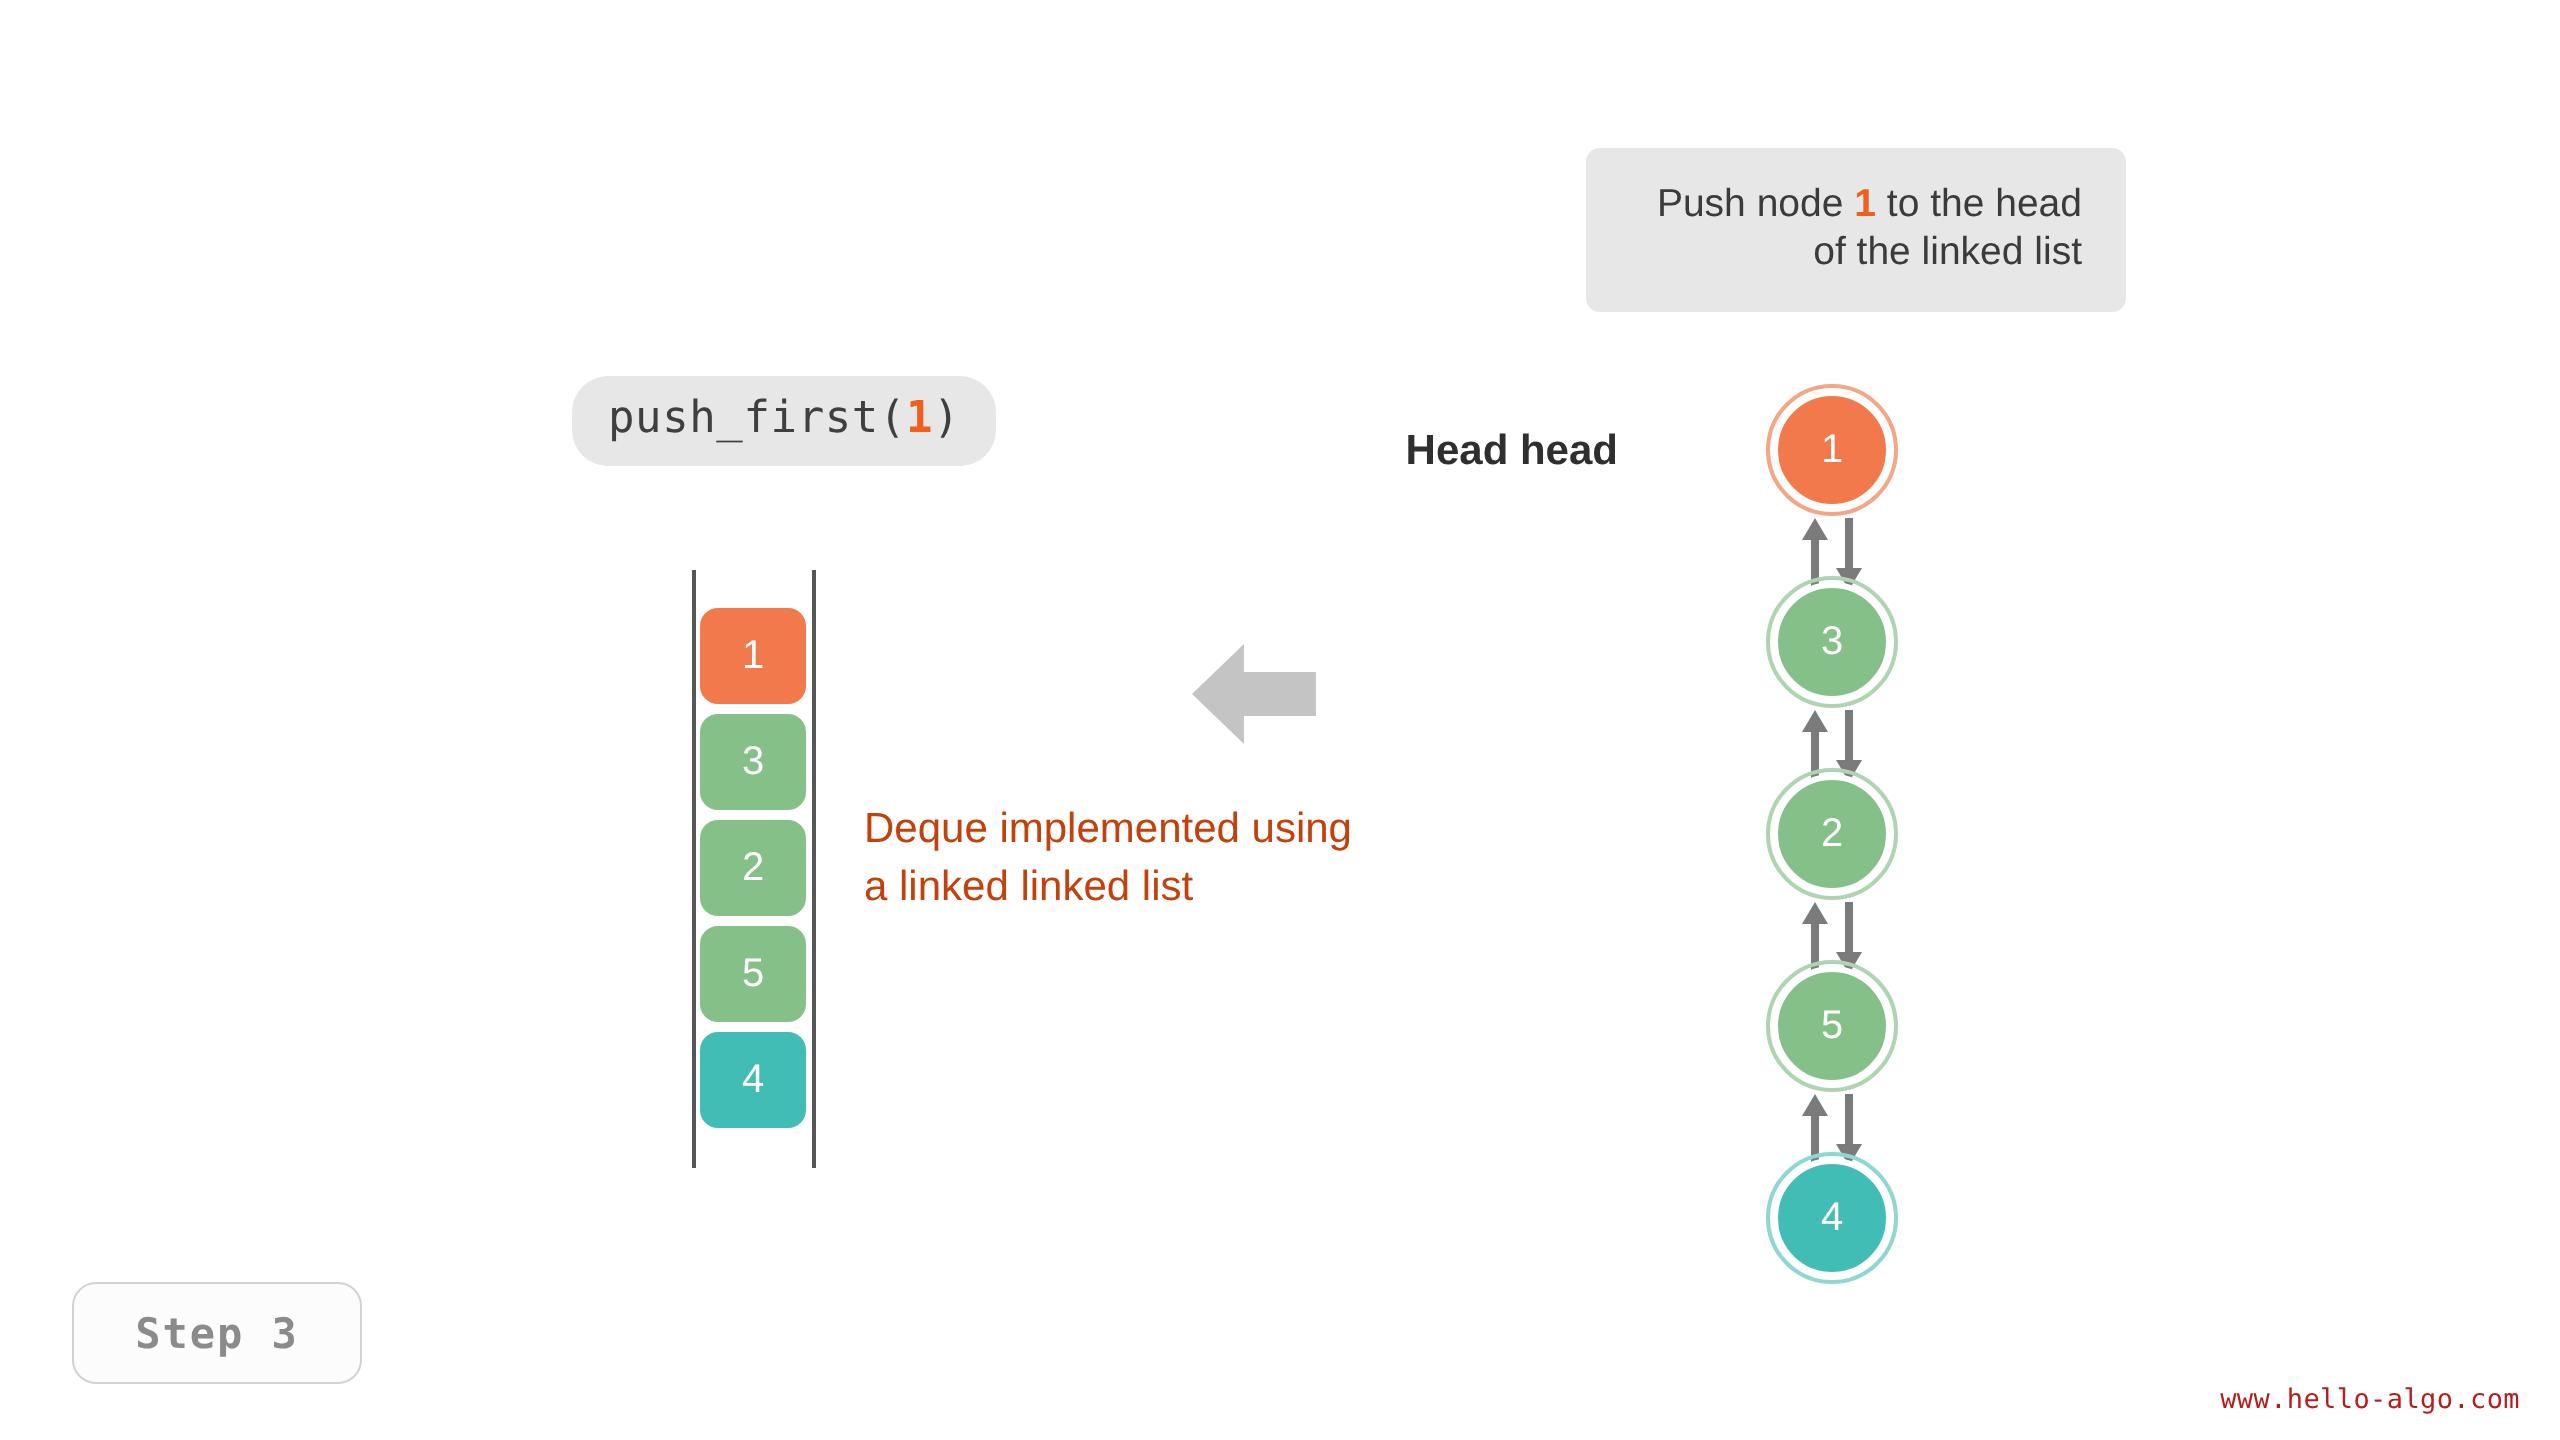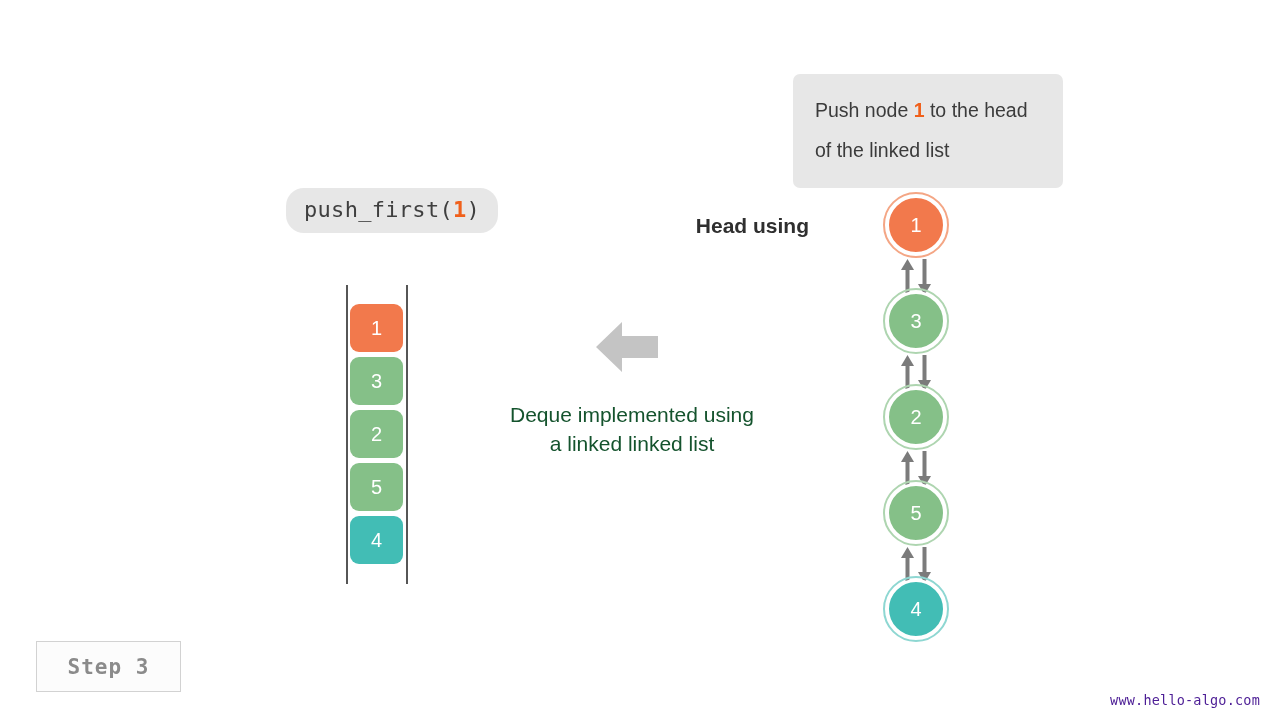--- a/index.html
+++ b/index.html
@@ -27,22 +27,23 @@
     position: absolute;
     left: 793px;
     top: 74px;
     width: 270px;
     box-sizing: border-box;
     padding: 16px 22px 18px 22px;
     background: #e7e7e7;
     border-radius: 7px;
     color: #3b3b3b;
     font-size: 19.5px;
-    line-height: 40px;
-    font-family: "Liberation Sans", sans-serif;
+    line-height: 24px;
+    font-family: "Liberation Sans", sans-serif;
+    text-align: right;
   }
   .hl-orange {
     color: #f0601b;
     font-weight: bold;
   }
 
   
   .code-chip {
     position: absolute;
     left: 286px;
@@ -98,25 +99,25 @@
   
   .mid-arrow {
     position: absolute;
     left: 596px;
     top: 320px;
     width: 62px;
     height: 54px;
   }
   .mid-caption {
     position: absolute;
-    left: 452px;
+    left: 432px;
     top: 400px;
     width: 360px;
-    text-align: center;
-    color: #14532d;
+    text-align: left;
+    color: #c2410c;
     font-size: 21px;
     line-height: 29px;
     font-family: "Liberation Sans", sans-serif;
   }
 
   
   .linked-list {
     position: absolute;
     left: 886px;
     top: 192px;
@@ -167,40 +168,40 @@
 
   
   .step-badge {
     position: absolute;
     left: 36px;
     top: 641px;
     width: 145px;
     height: 51px;
     box-sizing: border-box;
     border: 1.6px solid #d2d2d2;
-    border-radius: 0;
+    border-radius: 12px;
     background: #fcfcfc;
     display: flex;
     align-items: center;
     justify-content: center;
     font-family: "DejaVu Sans Mono", "Liberation Mono", monospace;
     font-weight: bold;
     font-size: 21px;
     letter-spacing: 1px;
     color: #8b8b8b;
   }
 
   
   .watermark {
     position: absolute;
     right: 20px;
     bottom: 12px;
     font-family: "DejaVu Sans Mono", "Liberation Mono", monospace;
     font-size: 13.5px;
-    color: #4c1d95;
+    color: #b91c1c;
     letter-spacing: 0.2px;
   }
 </style>
 </head>
 <body>
 
 <div class="canvas">
 
   <div class="callout">
     <span>Push node </span><span class="hl-orange">1</span><span> to the head of the linked list</span>
@@ -296,21 +297,21 @@
         <path d="M25.5 36 L32 25 L19 25 Z"></path>
       </g>
     </svg>
 
     <div class="node-ring" style="top:384px;border-color:#8ed7d2"></div>
     <div class="node" style="top:387px;background:#42bdb5">
         <span>4</span>
       </div>
   </div>
 
-  <div class="node-label label-head">Head using</div>
+  <div class="node-label label-head">Head head</div>
 
   <div class="step-badge">
       <span>Step 3</span>
     </div>
 
   <div class="watermark">www.hello-algo.com</div>
 
 </div>
 
 </body></html>

